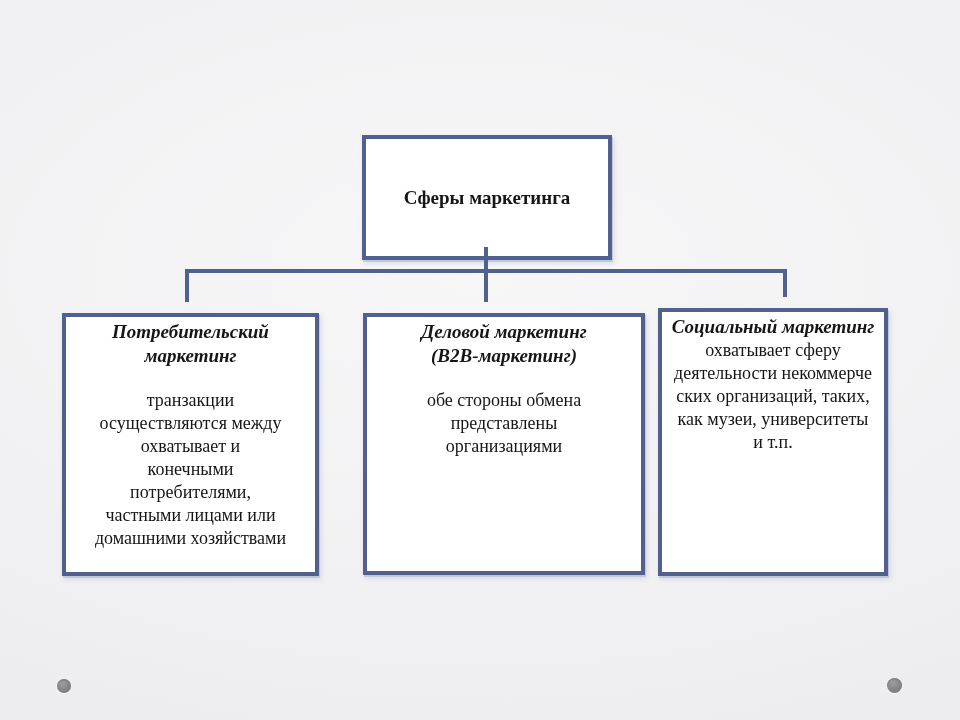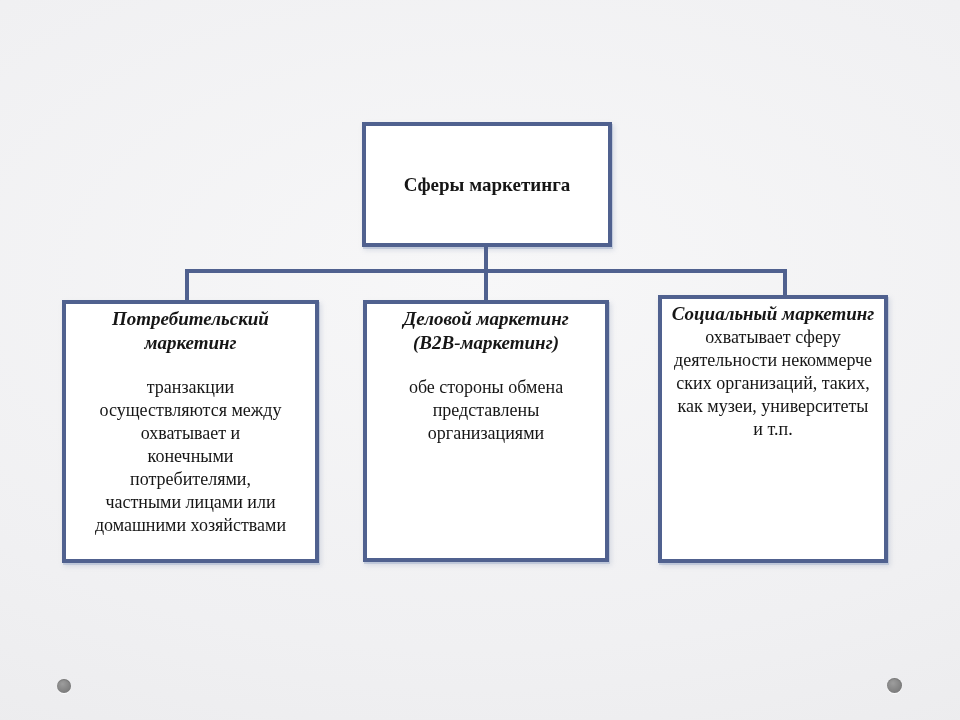--- a/index.html
+++ b/index.html
@@ -12,28 +12,29 @@
     background: radial-gradient(ellipse 130% 95% at 50% 38%, #f7f7f8 0%, #f0f0f2 55%, #e8e8ea 100%);
   }
   .node {
     position: absolute;
     background: #ffffff;
     border: 4px solid #50618F;
     box-sizing: border-box;
     box-shadow: 1px 2px 0 rgba(160,175,205,0.45), 2px 3px 5px rgba(120,135,170,0.25);
     text-align: center;
     color: #161616;
+    margin-top: 13px;
   }
   .node-root {
     left: 362px; top: 122px; width: 250px; height: 125px;
     display: flex; align-items: center; justify-content: center;
   }
   .node-child { padding: 3px 4px 0 4px; }
   .node-consumer { left: 62px;  top: 300px; width: 257px; height: 263px; }
-  .node-business { left: 363px; top: 300px; width: 246px; height: 262px; }
+  .node-business { left: 363px; top: 300px; width: 282px; height: 262px; }
   .node-social   { left: 658px; top: 295px; width: 230px; height: 268px; }
   .node-title {
     font-size: 19px; line-height: 24px; font-weight: bold;
     white-space: pre-line;
   }
   .node-child .node-title { font-style: italic; }
   .node-body {
     font-size: 18px; line-height: 23px;
     white-space: pre-line;
   }

